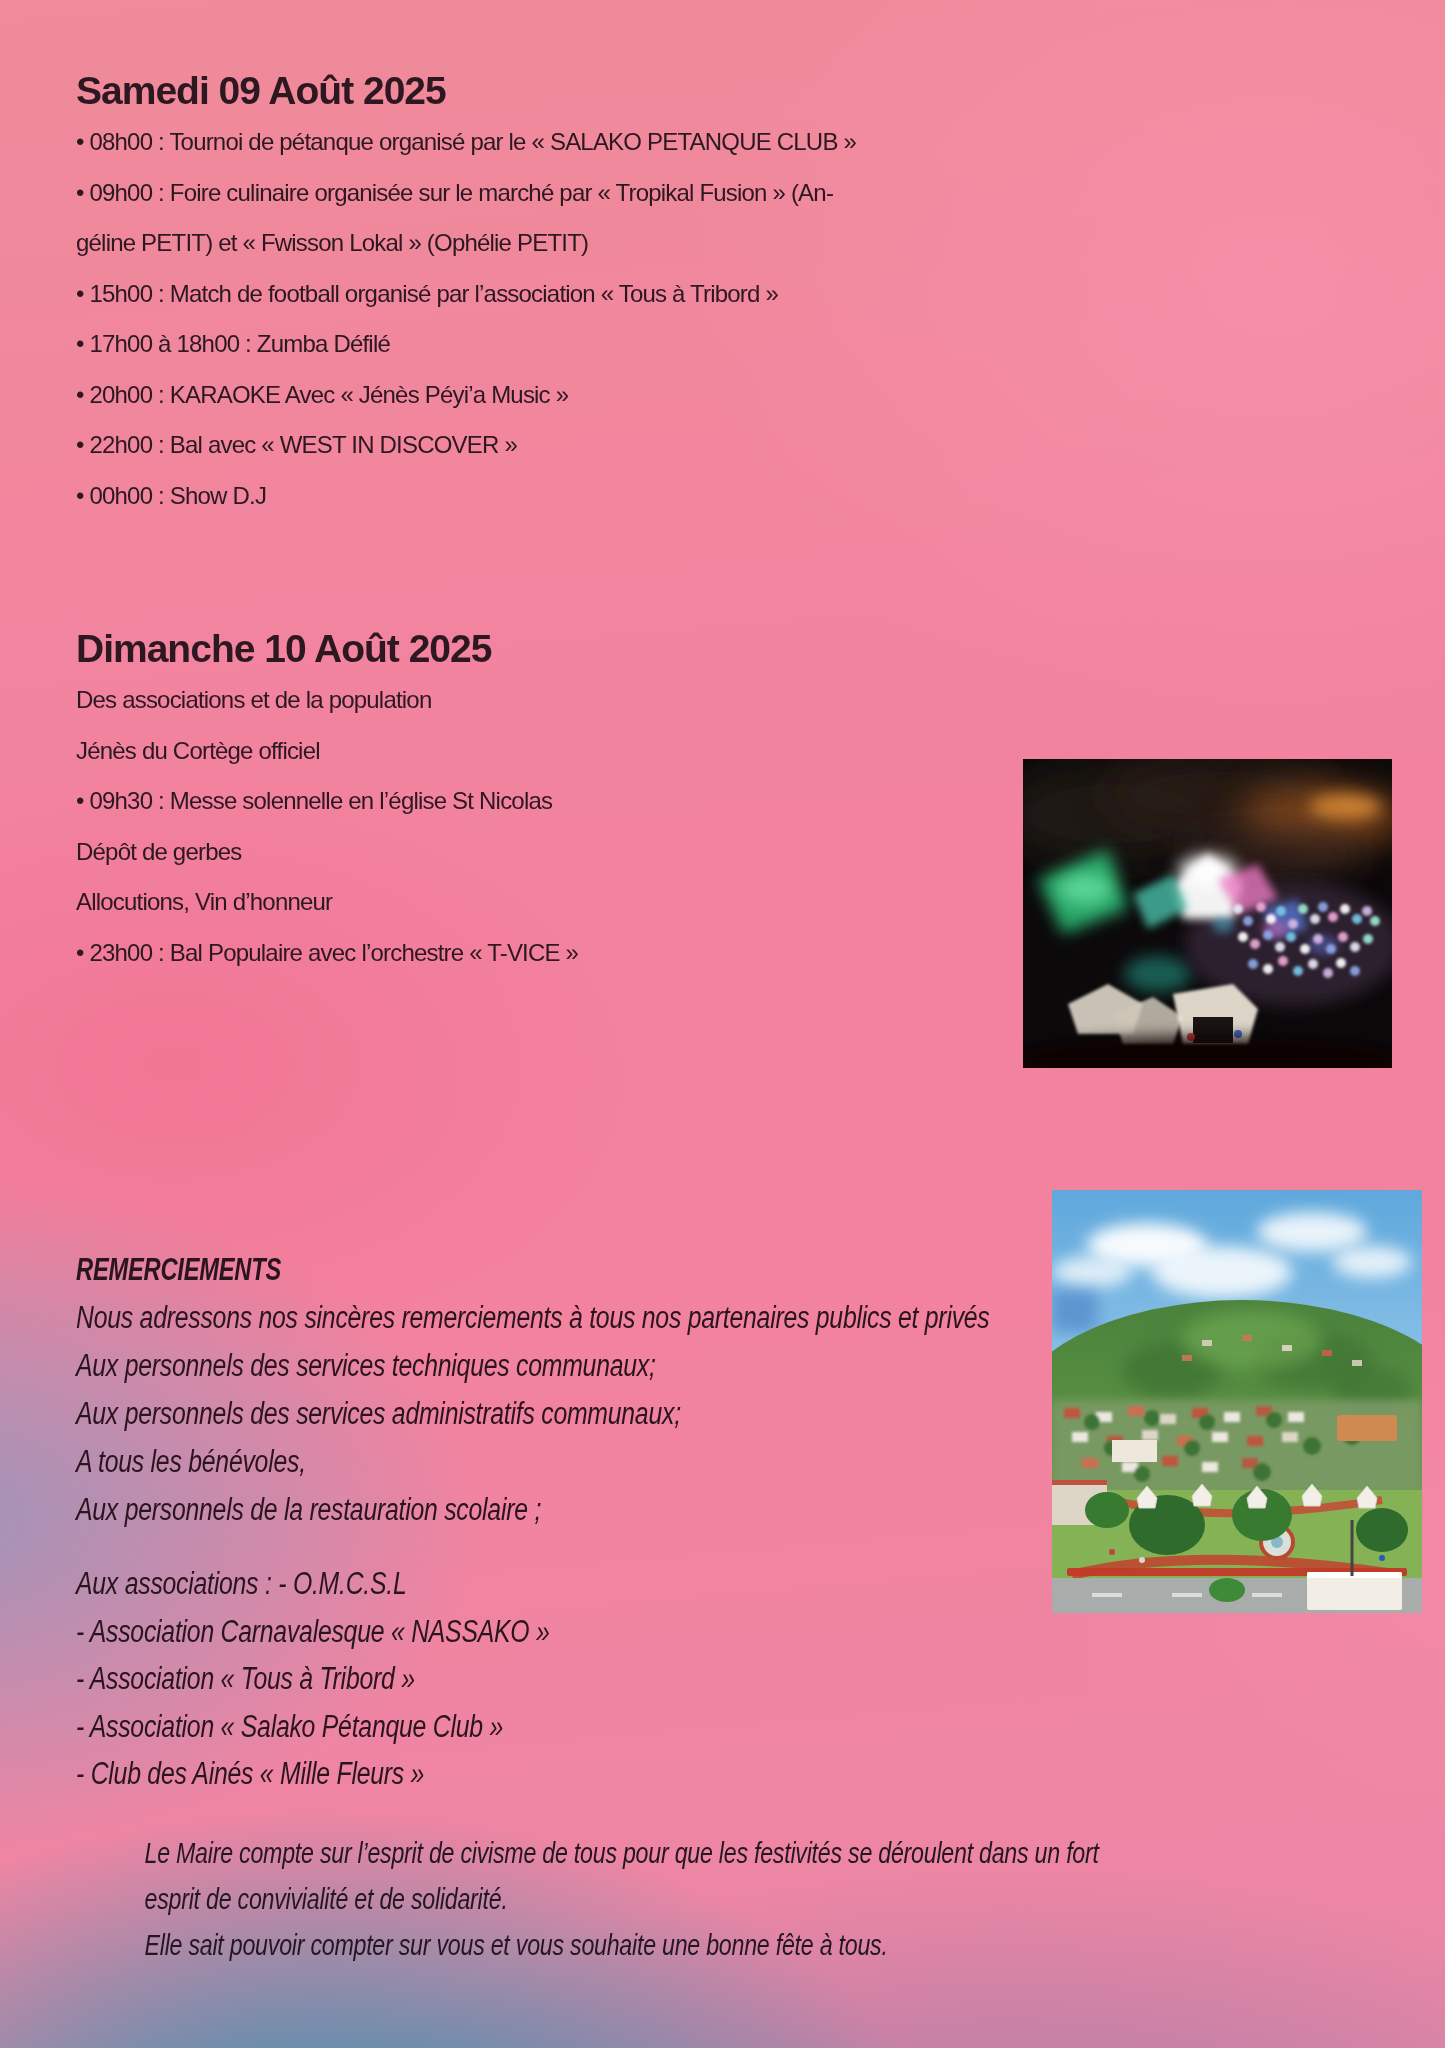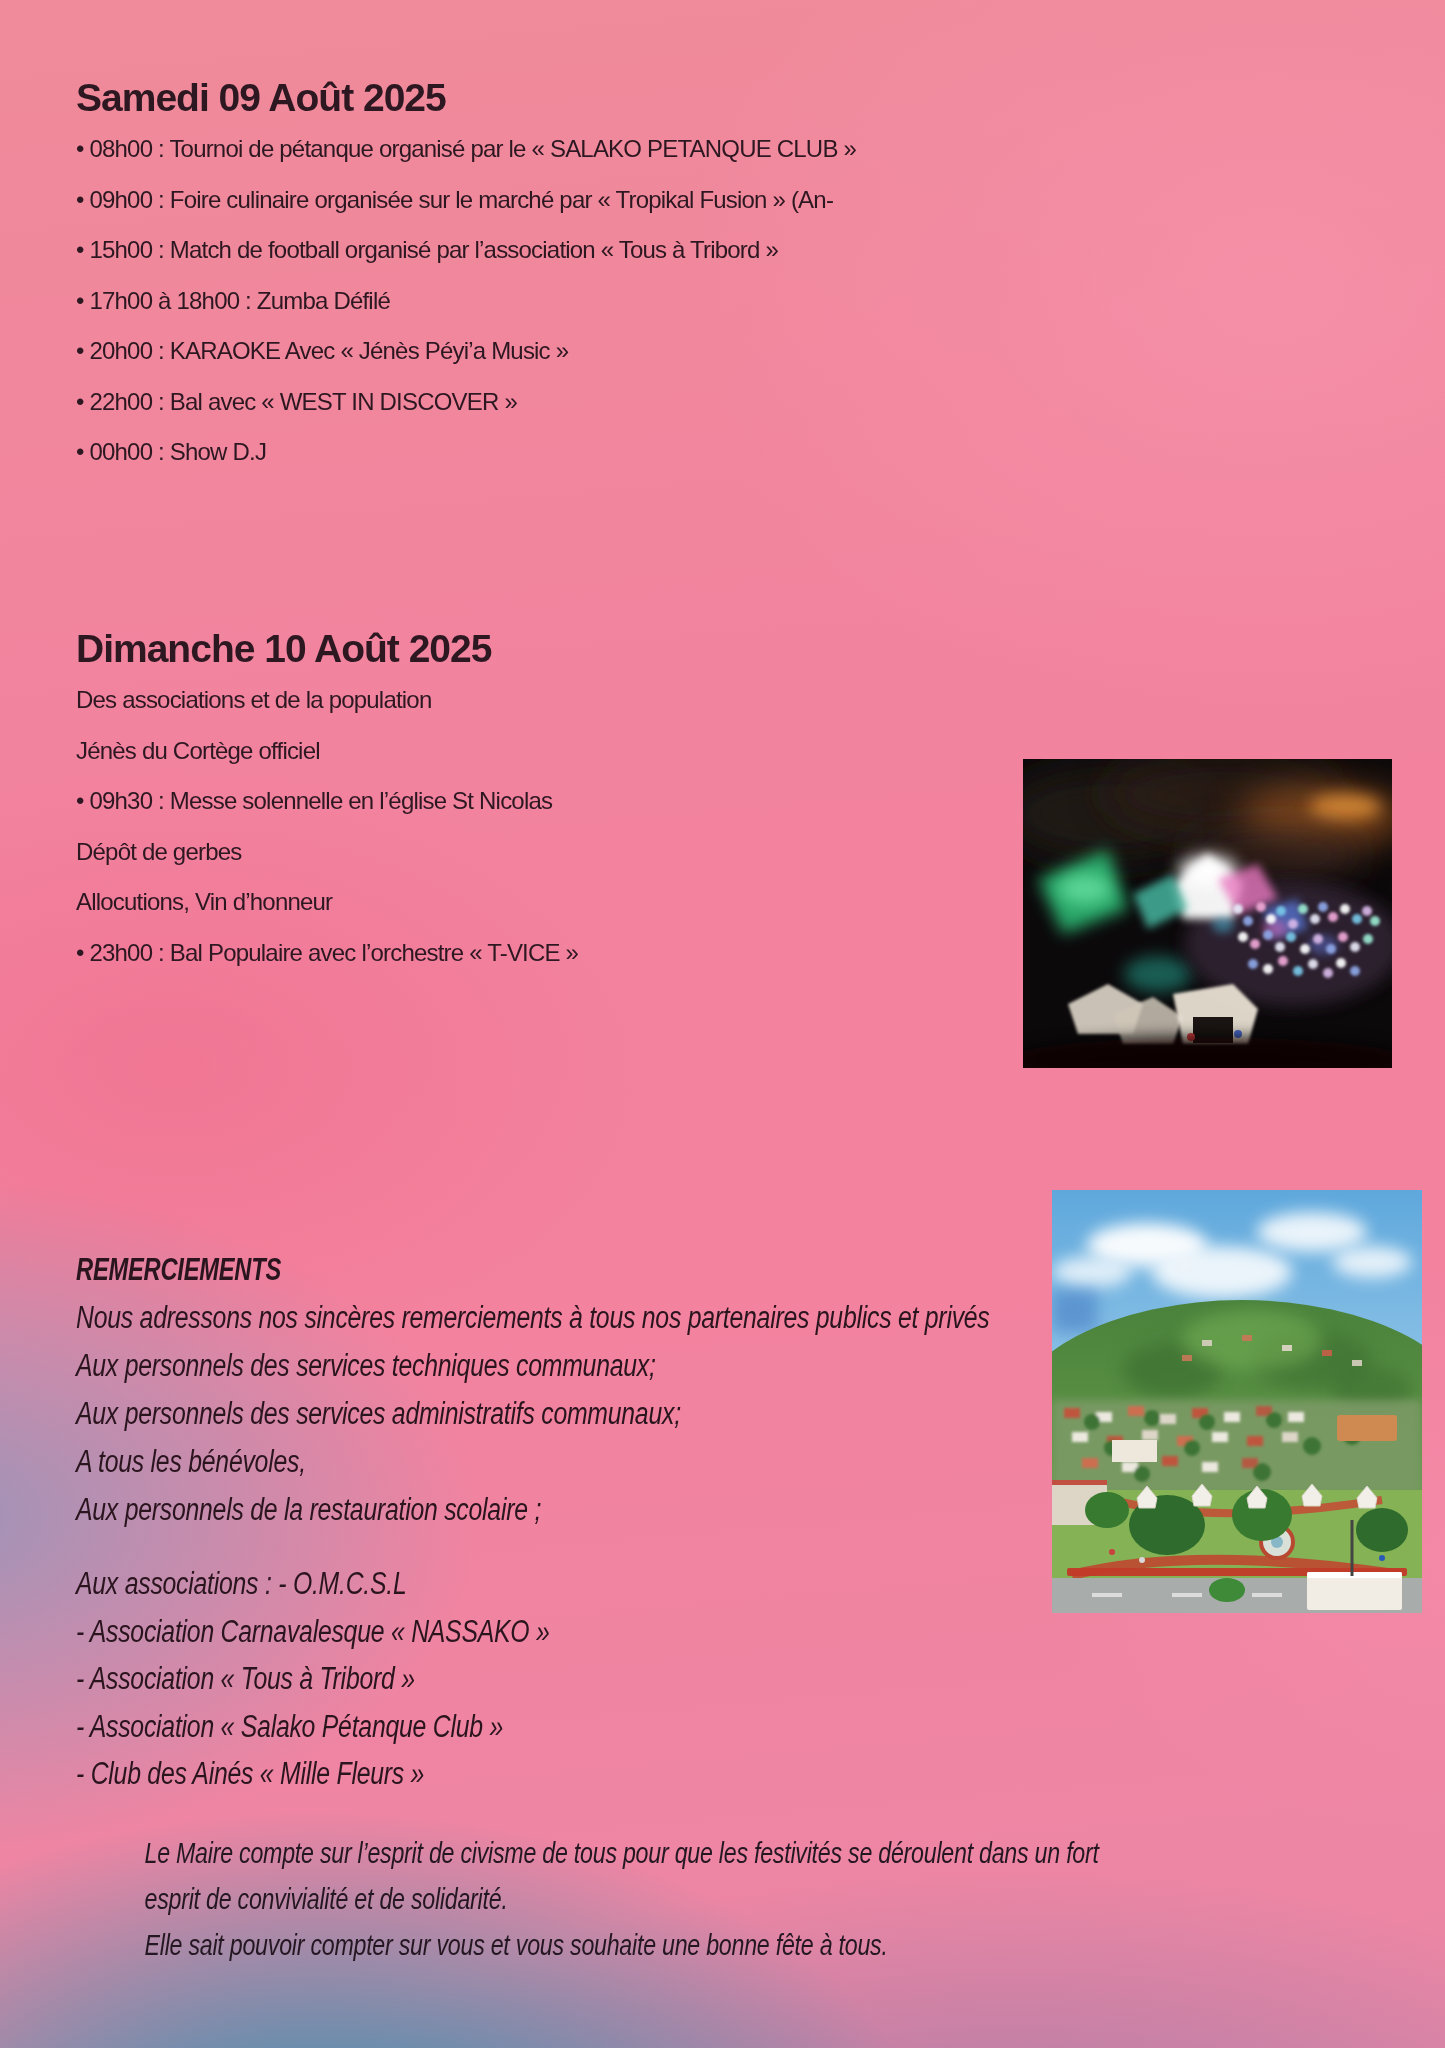--- a/index.html
+++ b/index.html
@@ -15,21 +15,21 @@
       radial-gradient(ellipse 920px 560px at 22% 107%, rgba(24,146,177,0.97) 0%, rgba(24,146,177,0) 68%),
       radial-gradient(ellipse 1100px 520px at 70% 109%, rgba(108,116,165,0.62) 0%, rgba(108,116,165,0) 70%),
       radial-gradient(ellipse 700px 430px at 12% 52%, rgba(238,106,138,0.5) 0%, rgba(238,106,138,0) 70%),
       radial-gradient(ellipse 820px 620px at 88% 14%, rgba(248,150,176,0.55) 0%, rgba(248,150,176,0) 72%),
       radial-gradient(ellipse 620px 420px at 102% 76%, rgba(246,142,172,0.5) 0%, rgba(246,142,172,0) 70%),
       linear-gradient(175deg, #ef8b9a 0%, #f2839f 35%, #f3829e 60%, #eb87a6 100%);
   }
   .prog{position:absolute;left:76px;white-space:nowrap;}
   .day-title{font-size:39px;font-weight:700;letter-spacing:-1px;line-height:52px;}
   .p-line{font-size:24px;line-height:50.5px;letter-spacing:-0.8px;}
-  #saturday{top:72px;}
+  #saturday{top:65px;}
   #sunday{top:623px;}
   .thanks{position:absolute;left:76px;top:1244px;white-space:nowrap;}
   .assoc{position:absolute;left:76px;top:1560px;white-space:nowrap;}
   .thanks-title{
     font-size:32px;font-weight:700;font-style:italic;line-height:50px;
     transform:scaleX(0.74);transform-origin:0 50%;letter-spacing:-0.3px;color:#2a141e;
   }
   .it-line{
     font-size:31px;font-style:italic;line-height:48px;letter-spacing:-0.3px;
     transform:scaleX(0.8);transform-origin:0 50%;color:#2a141e;
@@ -48,20 +48,21 @@
 </style>
 </head>
 <body>
 
 <div class="page">
 
   <div class="prog" id="saturday">
     <div class="day-title">Samedi 09 Août 2025</div>
     <div class="p-line">• 08h00 : Tournoi de pétanque organisé par le « SALAKO PETANQUE CLUB »</div>
     <div class="p-line">• 09h00 : Foire culinaire organisée sur le marché par « Tropikal Fusion » (An-</div>
+    <div class="p-line">géline PETIT) et « Fwisson Lokal » (Ophélie PETIT)</div>
     <div class="p-line">• 15h00 : Match de football organisé par l’association « Tous à Tribord »</div>
     <div class="p-line">• 17h00 à 18h00 : Zumba Défilé</div>
     <div class="p-line">• 20h00 : KARAOKE Avec « Jénès Péyi’a Music »</div>
     <div class="p-line">• 22h00 : Bal avec « WEST IN DISCOVER »</div>
     <div class="p-line">• 00h00 : Show D.J</div>
   </div>
 
   <div class="prog" id="sunday">
     <div class="day-title">Dimanche 10 Août 2025</div>
     <div class="p-line">Des associations et de la population</div>

